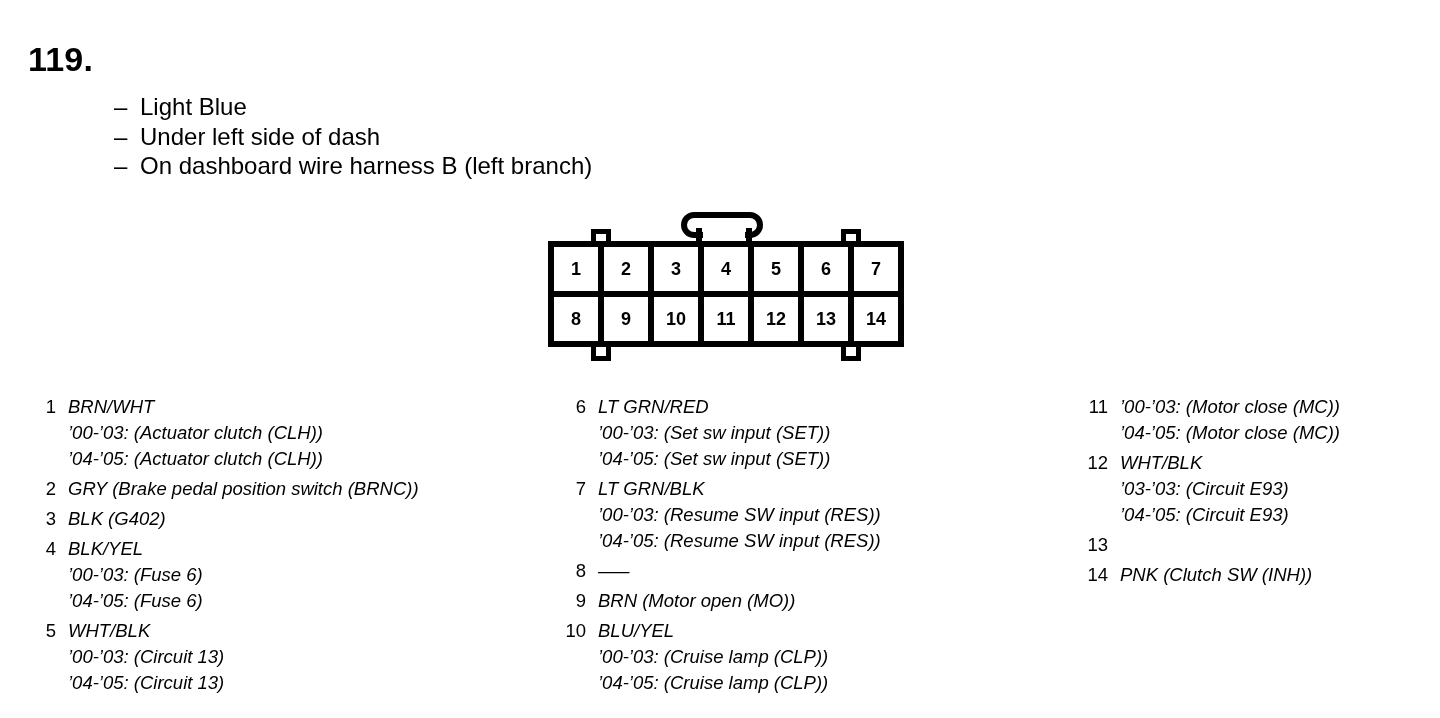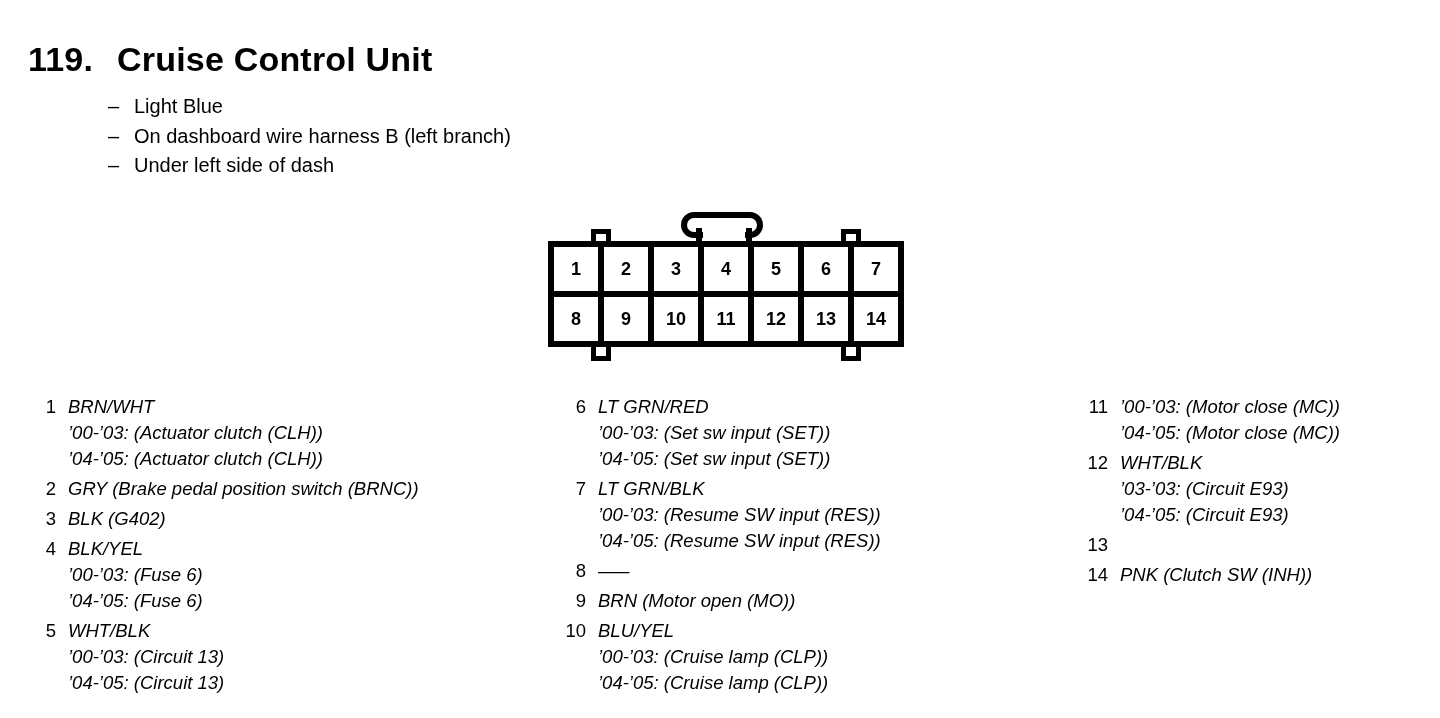--- a/index.html
+++ b/index.html
@@ -12,21 +12,21 @@
     margin-top:26px;
   }
   
   .sec-num, .sec-title {
     position:absolute; top:14px;
     font-size:34px; font-weight:bold; letter-spacing:0.2px; white-space:nowrap;
   }
   .sec-num { left:28px; }
   .sec-title { left:117px; }
   
-  .notes { position:absolute; left:108px; top:66px; font-size:20px; line-height:29.5px; }
+  .notes { position:absolute; left:114px; top:66px; font-size:24px; line-height:29.5px; }
   .note-line { white-space:nowrap; }
   .note-dash { display:inline-block; width:26px; }
   
   .conn-part { position:absolute; }
   .latch-pill { left:681px; top:186px; width:82px; height:26px;
     border:6px solid #000; border-radius:13px; background:#fff; }
   .latch-patch { left:703px; top:201px; width:42px; height:11px; background:#fff; }
   .latch-stem { top:202px; width:6px; height:15px; background:#000; }
   .latch-stem.left { left:696px; } .latch-stem.right { left:746px; }
   .tab { width:20px; background:#fff; border:5px solid #000; }
@@ -51,26 +51,25 @@
   .pin-num { flex:none; text-align:right; }
   .pin-body { margin-left:12px; white-space:nowrap;font-style:italic; }
   .long-dash { display:inline-block; transform:scaleX(1.7); transform-origin:0 55%; }
 </style>
 </head>
 <body>
 
 <div class="page">
 
   <span class="sec-num">119.</span>
-  <span class="sec-title">Cruise Control Unit</span>
 
   <div class="notes">
       <div class="note-line"><span class="note-dash">–</span><span>Light Blue</span></div>
+      <div class="note-line"><span class="note-dash">–</span><span>Under left side of dash</span></div>
       <div class="note-line"><span class="note-dash">–</span><span>On dashboard wire harness B (left branch)</span></div>
-      <div class="note-line"><span class="note-dash">–</span><span>Under left side of dash</span></div>
     </div>
 
   <div class="conn-part latch-pill"></div>
   <div class="conn-part latch-patch"></div>
   <div class="conn-part latch-stem left"></div>
   <div class="conn-part latch-stem right"></div>
 
   <div class="conn-part tab top t-left"></div>
   <div class="conn-part tab top t-right"></div>
   <div class="conn-part tab bottom t-left"></div>

